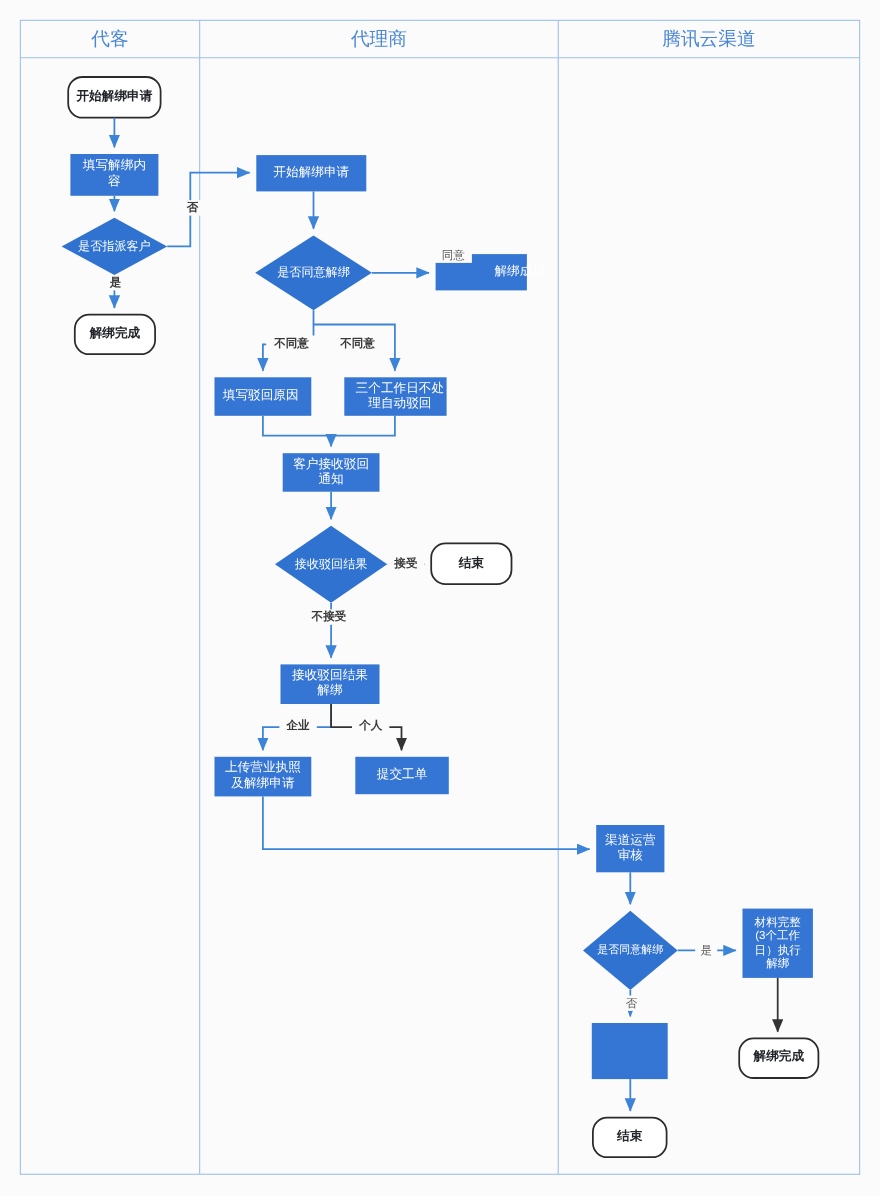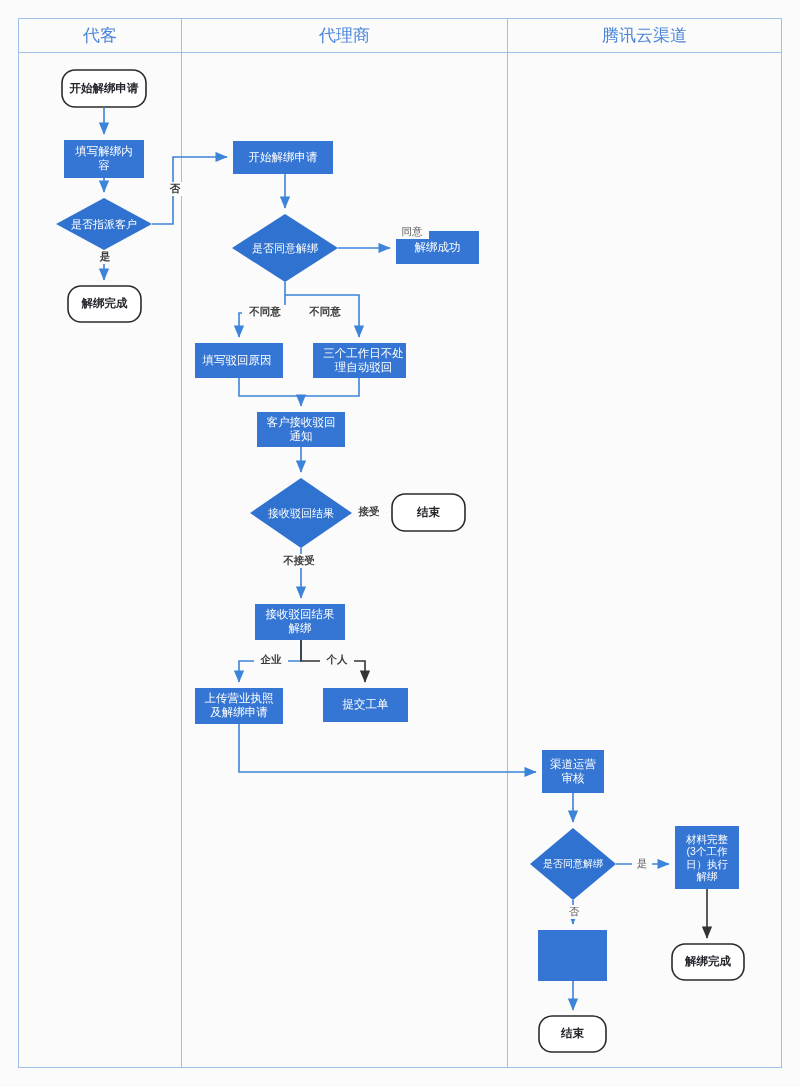--- a/index.html
+++ b/index.html
@@ -120,21 +120,21 @@
   <div class="lane-title" style="left:508px;top:19px;width:273px;height:33px;">腾讯云渠道</div>
 
   <div class="node-label term-label" style="left:62px;top:70px;width:84px;height:37px;">开始解绑申请</div>
   <div class="node-label proc-label" style="left:64px;top:140px;width:80px;height:38px;text-align:center;">填写解绑内
 容</div>
   <div class="node-label dec-label" style="left:56px;top:212px;width:96px;height:24px;">是否指派客户</div>
   <div class="node-label term-label" style="left:68px;top:286px;width:73px;height:36px;">解绑完成</div>
 
   <div class="node-label proc-label" style="left:233px;top:141px;width:100px;height:33px;">开始解绑申请</div>
   <div class="node-label dec-label" style="left:232px;top:236px;width:106px;height:24px;">是否同意解绑</div>
-  <div class="node-label proc-label" style="left:396px;top:231px;width:83px;height:33px;">解绑成功</div>
+  <div class="node-label proc-label" style="left:396px;top:231px;width:83px;height:33px;padding-left:35px;">解绑成功</div>
   <div class="node-label proc-label" style="left:195px;top:343px;width:84px;height:35px;">填写驳回原因</div>
   <div class="node-label proc-label" style="left:313px;top:343px;width:101px;height:35px;">三个工作日不处
 理自动驳回</div>
   <div class="node-label proc-label" style="left:257px;top:412px;width:88px;height:35px;border-radius:11px;">客户接收驳回
 通知</div>
   <div class="node-label dec-label" style="left:250px;top:501px;width:102px;height:24px;">接收驳回结果</div>
   <div class="node-label term-label" style="left:392px;top:494px;width:73px;height:37px;">结束</div>
   <div class="node-label proc-label" style="left:255px;top:604px;width:90px;height:36px;">接收驳回结果
 解绑</div>
   <div class="node-label proc-label" style="left:195px;top:688px;width:88px;height:36px;">上传营业执照

